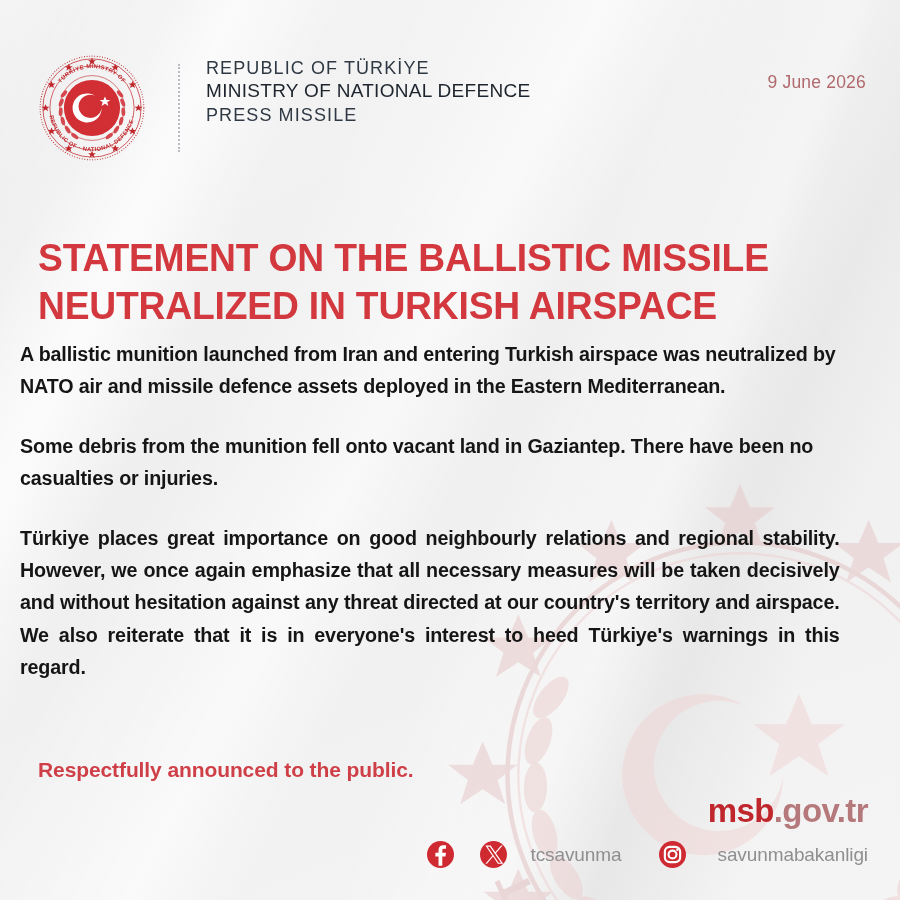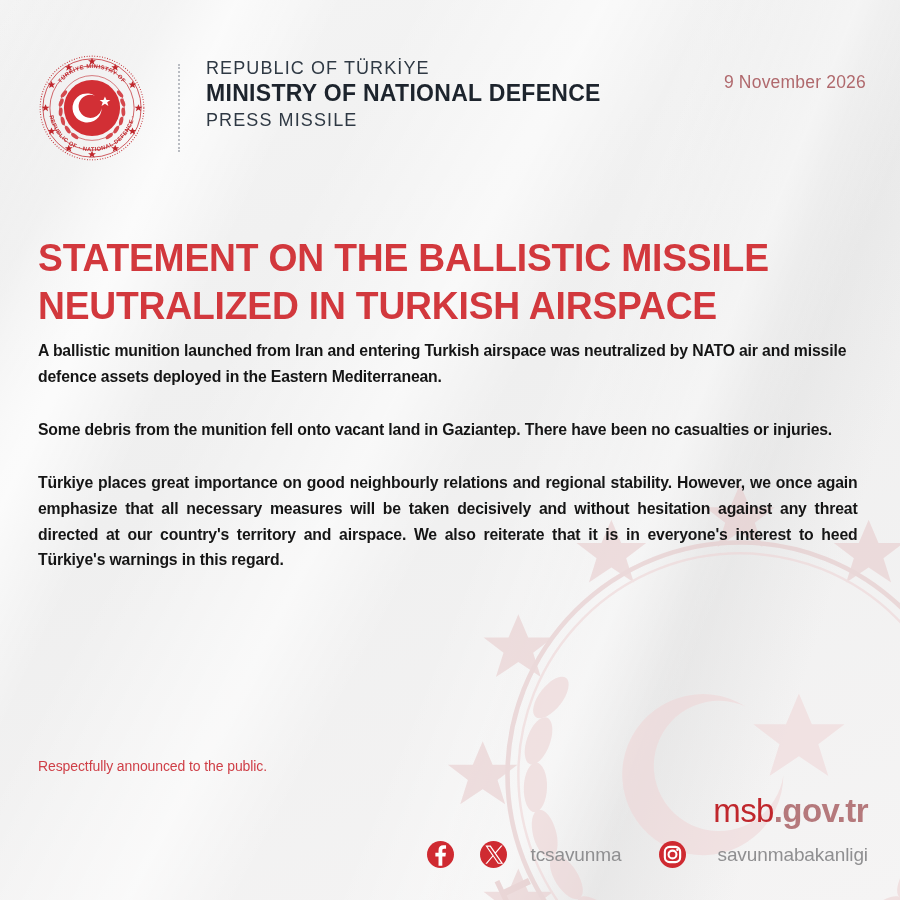--- a/index.html
+++ b/index.html
@@ -70,24 +70,24 @@
   }
   .org-line1, .org-line3 {
     font-size: 18px;
     letter-spacing: 1.1px;
     color: #2f3944;
     font-weight: 400;
     line-height: 1.34;
     white-space: nowrap;
   }
   .org-line2 {
-    font-size: 23px;
+    font-size: 19px;
     letter-spacing: 0.3px;
     color: #1d242d;
-    font-weight: 700;
+    font-weight: 400;
     line-height: 1.2;
     white-space: nowrap;
   }
   .press-date {
     position: absolute;
     right: 0;
     top: 20px;
     font-size: 17.5px;
     color: #b0696d;
     letter-spacing: 0.2px;
@@ -105,65 +105,65 @@
     font-weight: 700;
     line-height: 1.23;
     letter-spacing: -0.2px;
     transform: scaleX(0.955);
     transform-origin: left top;
   }
 
   
   .body-copy {
     position: absolute;
-    left: 38px;
+    left: 20px;
     top: 338px;
     width: 832px;
     color: #151515;
-    font-size: 16px;
+    font-size: 20px;
     font-weight: 700;
     line-height: 1.62;
     letter-spacing: -0.15px;
   }
   .body-copy p {
     margin: 0 0 27px 0;
     transform: scaleX(0.985);
     transform-origin: left top;
   }
   .body-copy p.justify {
     text-align: justify;
     text-align-last: left;
   }
 
   
   .closing {
     position: absolute;
     left: 38px;
     top: 758px;
     color: #cf3f47;
-    font-size: 14px;
-    font-weight: 400;
+    font-size: 21px;
+    font-weight: 700;
     letter-spacing: -0.1px;
   }
 
   
   .footer {
     position: absolute;
     right: 32px;
     bottom: 32px;
     text-align: right;
   }
   .site {
     font-size: 33px;
     letter-spacing: -0.6px;
     line-height: 1;
     margin-bottom: 14px;
     white-space: nowrap;
   }
-  .site .brand { color: #c0272d; font-weight: 400; margin-top: 38px; }
+  .site .brand { color: #c0272d; font-weight: 700; margin-top: 38px; }
   .site .tld   { color: #b5797c; font-weight: 700; }
 
   .socials {
     display: flex;
     align-items: center;
     justify-content: flex-end;
     gap: 17px;
     white-space: nowrap;
   }
   .soc-icon {
@@ -315,21 +315,21 @@
     </div>
 
     <div class="divider"></div>
 
     <div class="header-text">
       <div class="org-line1">REPUBLIC OF TÜRKİYE</div>
       <div class="org-line2">MINISTRY OF NATIONAL DEFENCE</div>
       <div class="org-line3">PRESS MISSILE</div>
     </div>
 
-    <div class="press-date">9 November 2026</div>
+    <div class="press-date">9 June 2026</div>
   </div>
 
   <h1 class="title">STATEMENT ON THE BALLISTIC MISSILE NEUTRALIZED IN TURKISH AIRSPACE</h1>
 
   <div class="body-copy">
     <p>A ballistic munition launched from Iran and entering Turkish airspace was neutralized by NATO air and missile defence assets deployed in the Eastern Mediterranean.</p>
     <p>Some debris from the munition fell onto vacant land in Gaziantep. There have been no casualties or injuries.</p>
     <p class="justify">Türkiye places great importance on good neighbourly relations and regional stability. However, we once again emphasize that all necessary measures will be taken decisively and without hesitation against any threat directed at our country's territory and airspace. We also reiterate that it is in everyone's interest to heed Türkiye's warnings in this regard.</p>
   </div>
 

